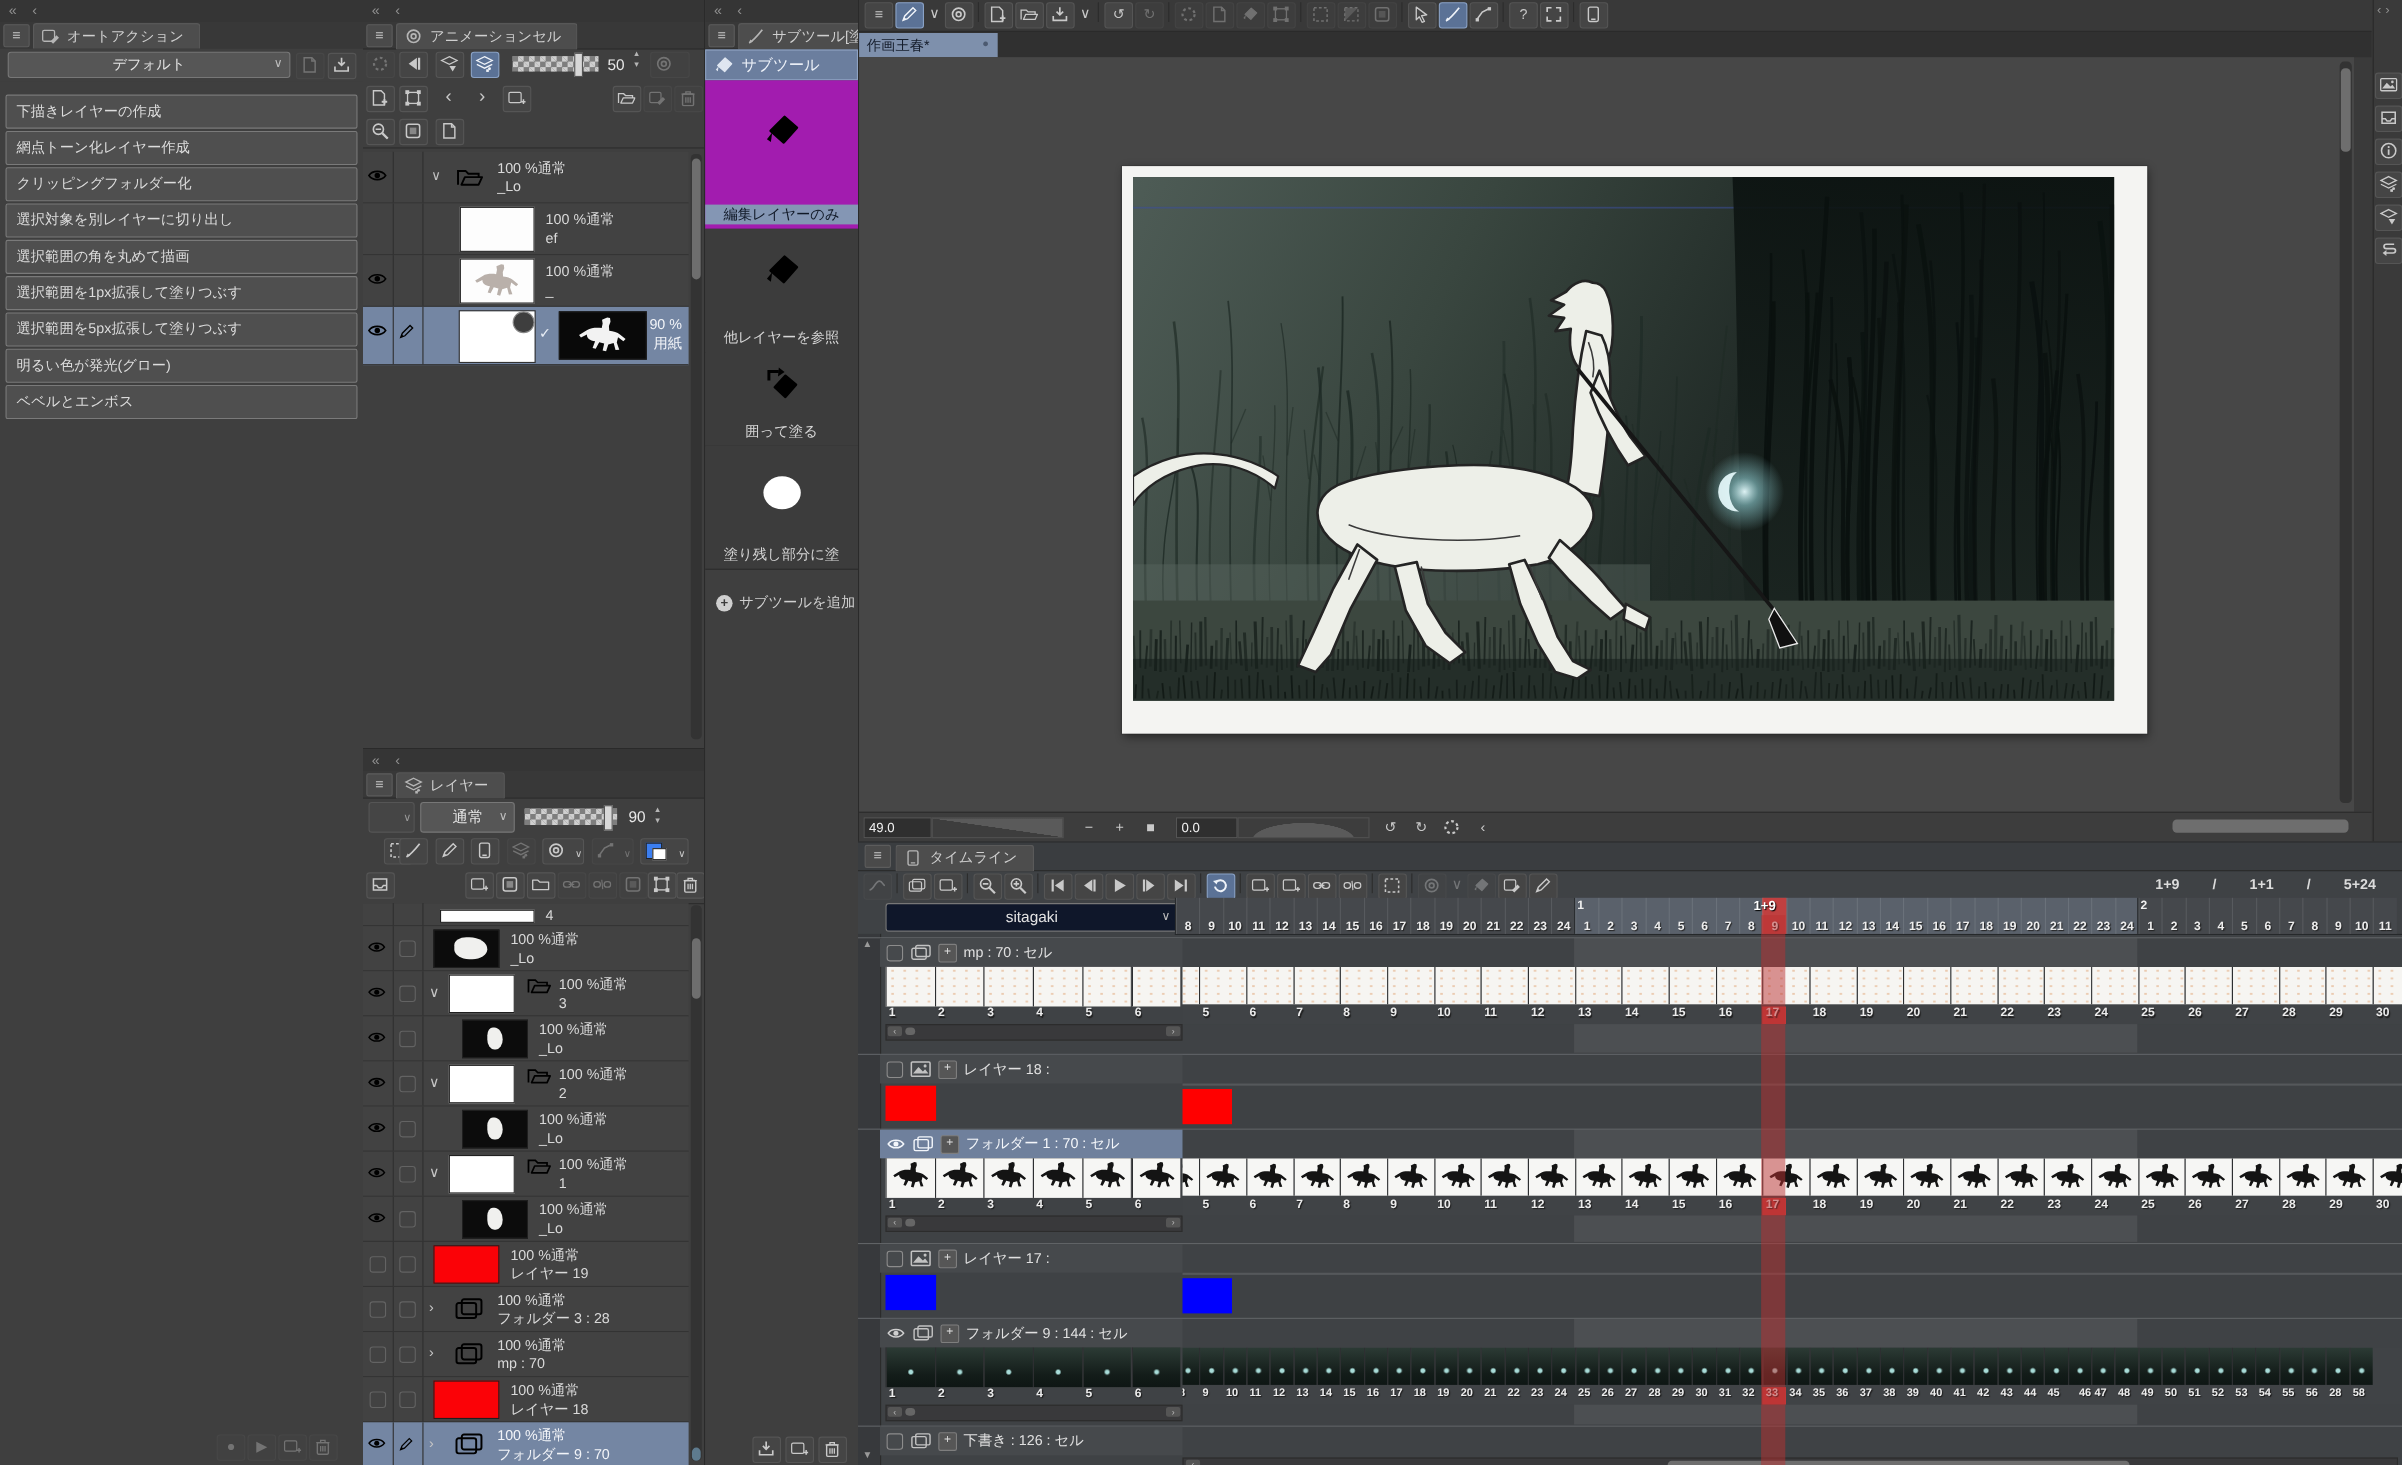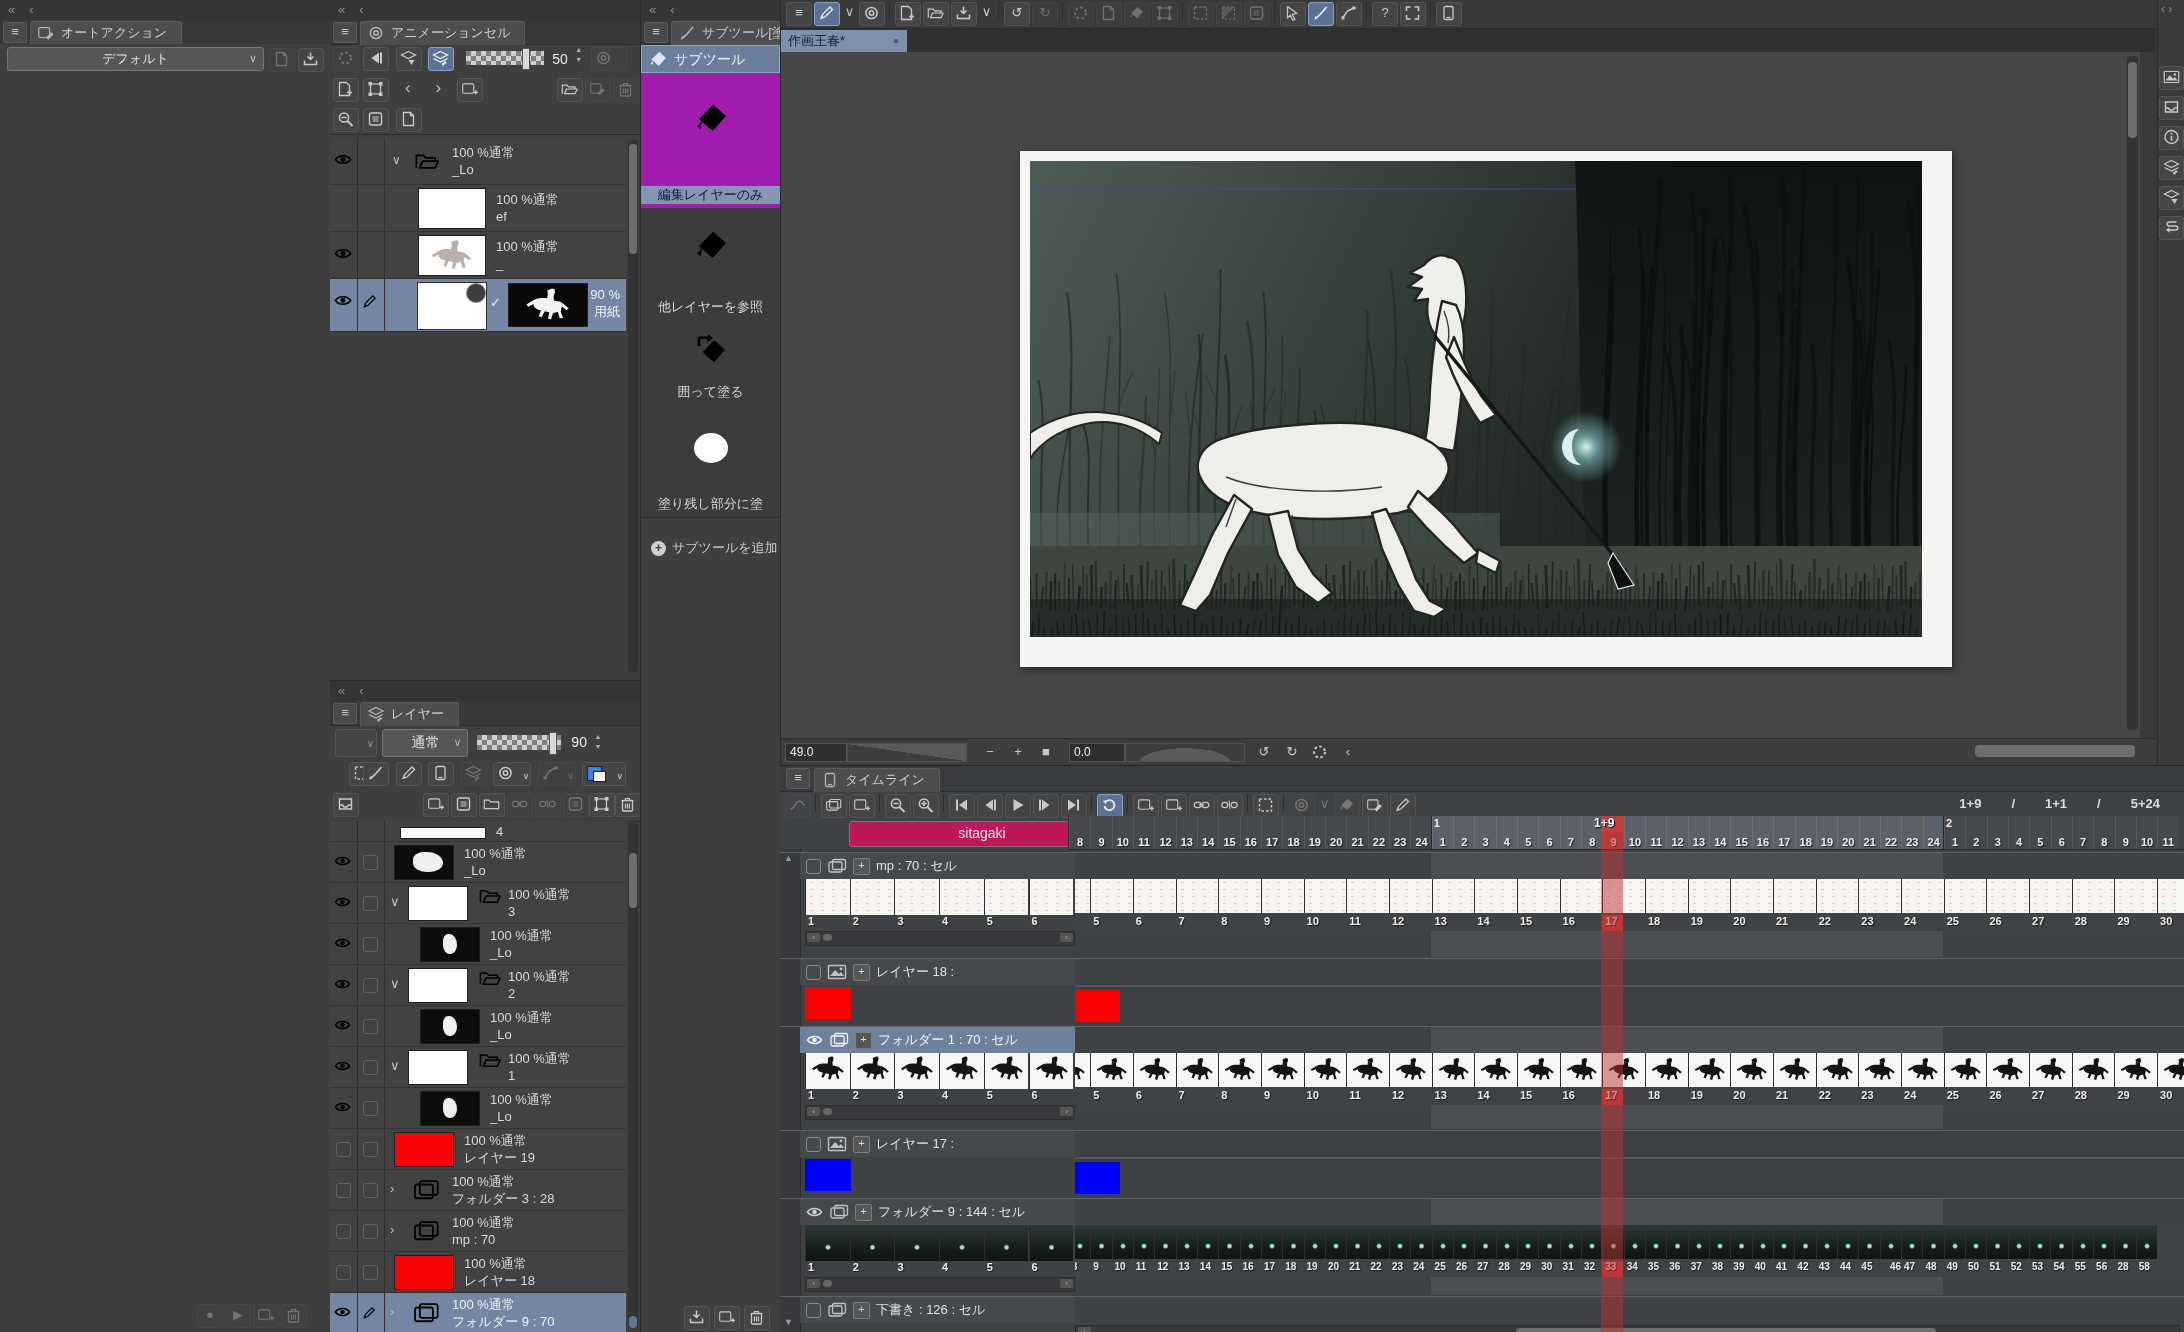--- a/index.html
+++ b/index.html
@@ -264,20 +264,31 @@
           <svg class="ic">
             <use href="#s-page"></use>
           </svg>
         </span>
       <span class="tbtn" style="position:absolute;left:297px;top:2px;">
           <svg class="ic">
             <use href="#s-save"></use>
           </svg>
         </span>
     </div>
+    <div id="aa-list" class="abs" style="left:0;top:84px;right:0;">
+        <div class="aa-item">下描きレイヤーの作成</div>
+        <div class="aa-item">網点トーン化レイヤー作成</div>
+        <div class="aa-item">クリッピングフォルダー化</div>
+        <div class="aa-item">選択対象を別レイヤーに切り出し</div>
+        <div class="aa-item">選択範囲の角を丸めて描画</div>
+        <div class="aa-item">選択範囲を1px拡張して塗りつぶす</div>
+        <div class="aa-item">選択範囲を5px拡張して塗りつぶす</div>
+        <div class="aa-item">明るい色が発光(グロー)</div>
+        <div class="aa-item">ベベルとエンボス</div>
+      </div>
     <div class="abs" style="left:0;bottom:4px;right:0;height:26px;">
       <span class="tbtn gray" style="position:absolute;left:196px;"><span>●</span></span>
       <span class="tbtn gray" style="position:absolute;left:224px;"><span>▶</span></span>
       <span class="tbtn gray" style="position:absolute;left:252px;">
           <svg class="ic">
             <use href="#s-celplus"></use>
           </svg>
         </span>
       <span class="tbtn gray" style="position:absolute;left:280px;">
           <svg class="ic">
@@ -1373,21 +1384,21 @@
           </svg></span><span class="tbtn"><svg width="17" height="16" class="ic">
             <use href="#s-pencil"></use>
           </svg></span></div>
     <div class="abs" id="tl-counter" style="right:24px;top:30px;height:20px;display:flex;gap:30px;color:#dcdcdc;font-size:13px;font-weight:bold;">
       <span>1+9</span>
       <span>/</span>
       <span>1+1</span>
       <span>/</span>
       <span>5+24</span>
     </div>
-    <div class="dropdown" style="position:absolute;left:25px;top:55px;width:264px;height:24px;line-height:23px;font-size:14px;background:#be185d;margin-left:44px;">
+    <div class="dropdown" style="position:absolute;left:25px;top:55px;width:264px;height:24px;line-height:23px;font-size:14px;background:#0f172a;">
       <span>sitagaki</span>
       <span class="dd-ar" style="line-height:23px;">∨</span>
     </div>
     <div class="abs" id="tl-ruler" style="left:288px;top:50px;width:1116px;height:33px;border-bottom:1px solid #26292b;overflow:hidden;">
         <div style="position: absolute; left: 0px; top: 0px; width: 362.753px; height: 33px; background: rgb(69, 72, 76); border-left: 1px solid rgb(38, 41, 43);">
           <div style="position: absolute; left: 0px; top: 0px; width: 21.3384px; height: 33px; border-left: 1px solid rgba(255, 255, 255, 0.1); box-sizing: border-box;">
             <div style="position: absolute; left: 0px; right: 0px; bottom: 1px; text-align: center; font-size: 11px; font-weight: bold; color: rgb(238, 238, 238); text-shadow: rgb(34, 34, 34) 1px 1px 1px;">8</div>
           </div>
           <div style="position: absolute; left: 21.3384px; top: 0px; width: 21.3384px; height: 33px; border-left: 1px solid rgba(255, 255, 255, 0.1); box-sizing: border-box;">
             <div style="position: absolute; left: 0px; right: 0px; bottom: 1px; text-align: center; font-size: 11px; font-weight: bold; color: rgb(238, 238, 238); text-shadow: rgb(34, 34, 34) 1px 1px 1px;">9</div>

